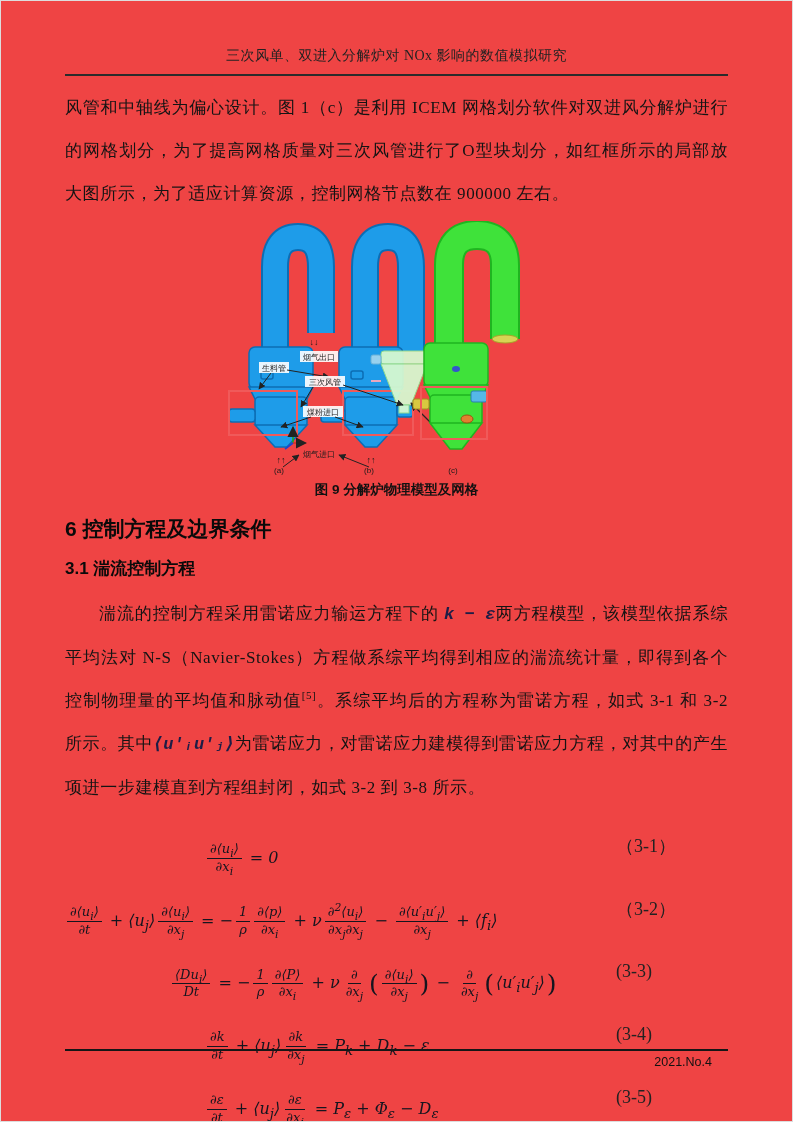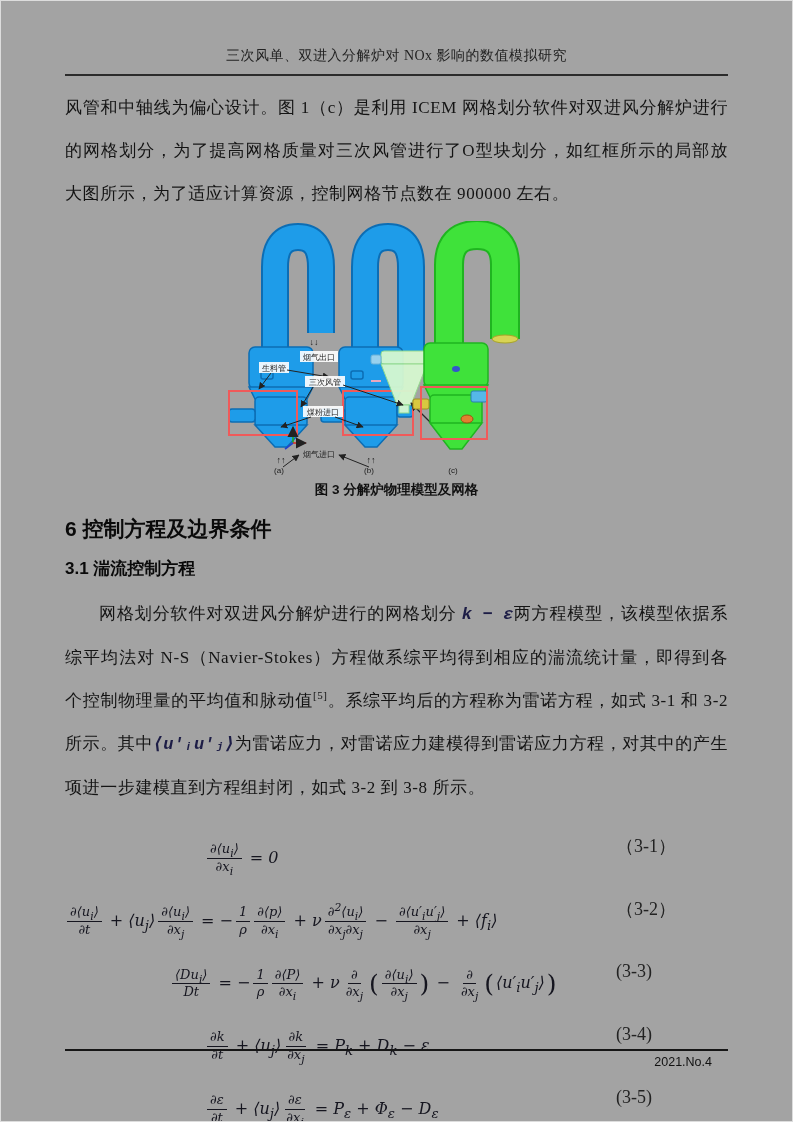--- a/index.html
+++ b/index.html
@@ -1,16 +1,16 @@
 <!DOCTYPE html>
 <html><head>
 <meta charset="utf-8">
 <style>
   html,body{margin:0;padding:0;background:#f2f2f2;}
-  .page{position:relative;width:793px;height:1122px;margin:0 auto;background:#a3a3a3;
+  .page{position:relative;width:793px;height:1122px;margin:0 auto;background:#ef4444;
         border:1px solid #ddd;box-sizing:border-box;overflow:hidden;
         font-family:"Liberation Serif","DejaVu Serif",serif;color:#111;}
   .content{padding:0 64px;}
   
   .hdr{margin-top:46px;text-align:center;font-size:14px;letter-spacing:.5px;color:#222;}
   .hdr-rule{border:none;border-top:2px solid #2b2b2b;margin:9px 0 0 0;}
   
   .para{font-size:17px;line-height:43px;text-align:justify;letter-spacing:.6px;margin:10px 0 0 0;color:#141414;}
   .para.indent{text-indent:2em;}
   .mathinline{font-family:Liberation Mono, monospace;font-style:italic;font-weight:bold;color:#1d1d46;letter-spacing:0;}
@@ -155,27 +155,27 @@
           <text x="148" y="252" text-anchor="middle">(b)</text>
           <text x="232" y="252" text-anchor="middle">(c)</text>
         </g>
 
         <g stroke-width="1.6">
           <line x1="72" y1="222" x2="72" y2="206" marker-end="url(#arr)" stroke="#1faa1f"></line>
           <line x1="72" y1="222" x2="85" y2="222" marker-end="url(#arr)" stroke="#d93025"></line>
           <line x1="72" y1="222" x2="64" y2="228" stroke="#2244cc"></line>
         </g>
       </svg>
-      <div class="figcap">图 3  分解炉物理模型及网格</div>
+      <div class="figcap">图 9  分解炉物理模型及网格</div>
     </div>
 
     <div class="h2">6  控制方程及边界条件</div>
     <div class="h3">3.1 湍流控制方程</div>
 
-    <p class="para indent"><span>网格划分软件对双进风分解炉进行的网格划分 </span><span class="mathinline">k − ε</span><span>两方程模型，该模型依据系综平均法对 N-S（Navier-Stokes）方程做系综平均得到相应的湍流统计量，即得到各个控制物理量的平均值和脉动值</span><sup class="cite">[5]</sup><span>。系综平均后的方程称为雷诺方程，如式 3-1 和 3-2 所示。其中</span><span class="mathinline">⟨u′ᵢu′ⱼ⟩</span><span>为雷诺应力，对雷诺应力建模得到雷诺应力方程，对其中的产生项进一步建模直到方程组封闭，如式 3-2 到 3-8 所示。</span></p>
+    <p class="para indent"><span>湍流的控制方程采用雷诺应力输运方程下的 </span><span class="mathinline">k − ε</span><span>两方程模型，该模型依据系综平均法对 N-S（Navier-Stokes）方程做系综平均得到相应的湍流统计量，即得到各个控制物理量的平均值和脉动值</span><sup class="cite">[5]</sup><span>。系综平均后的方程称为雷诺方程，如式 3-1 和 3-2 所示。其中</span><span class="mathinline">⟨u′ᵢu′ⱼ⟩</span><span>为雷诺应力，对雷诺应力建模得到雷诺应力方程，对其中的产生项进一步建模直到方程组封闭，如式 3-2 到 3-8 所示。</span></p>
 
     <div class="eqs">
         <div class="eq-row eq1">
           <div class="eq-f"><span class="frac">
               <span class="num">∂⟨u<sub>i</sub>⟩</span>
               <span class="den">∂x<sub>i</sub></span>
             </span><span class="mtx"> = 0</span></div>
           <div class="eq-n">（3-1）</div>
         </div>
         <div class="eq-row eq2">

